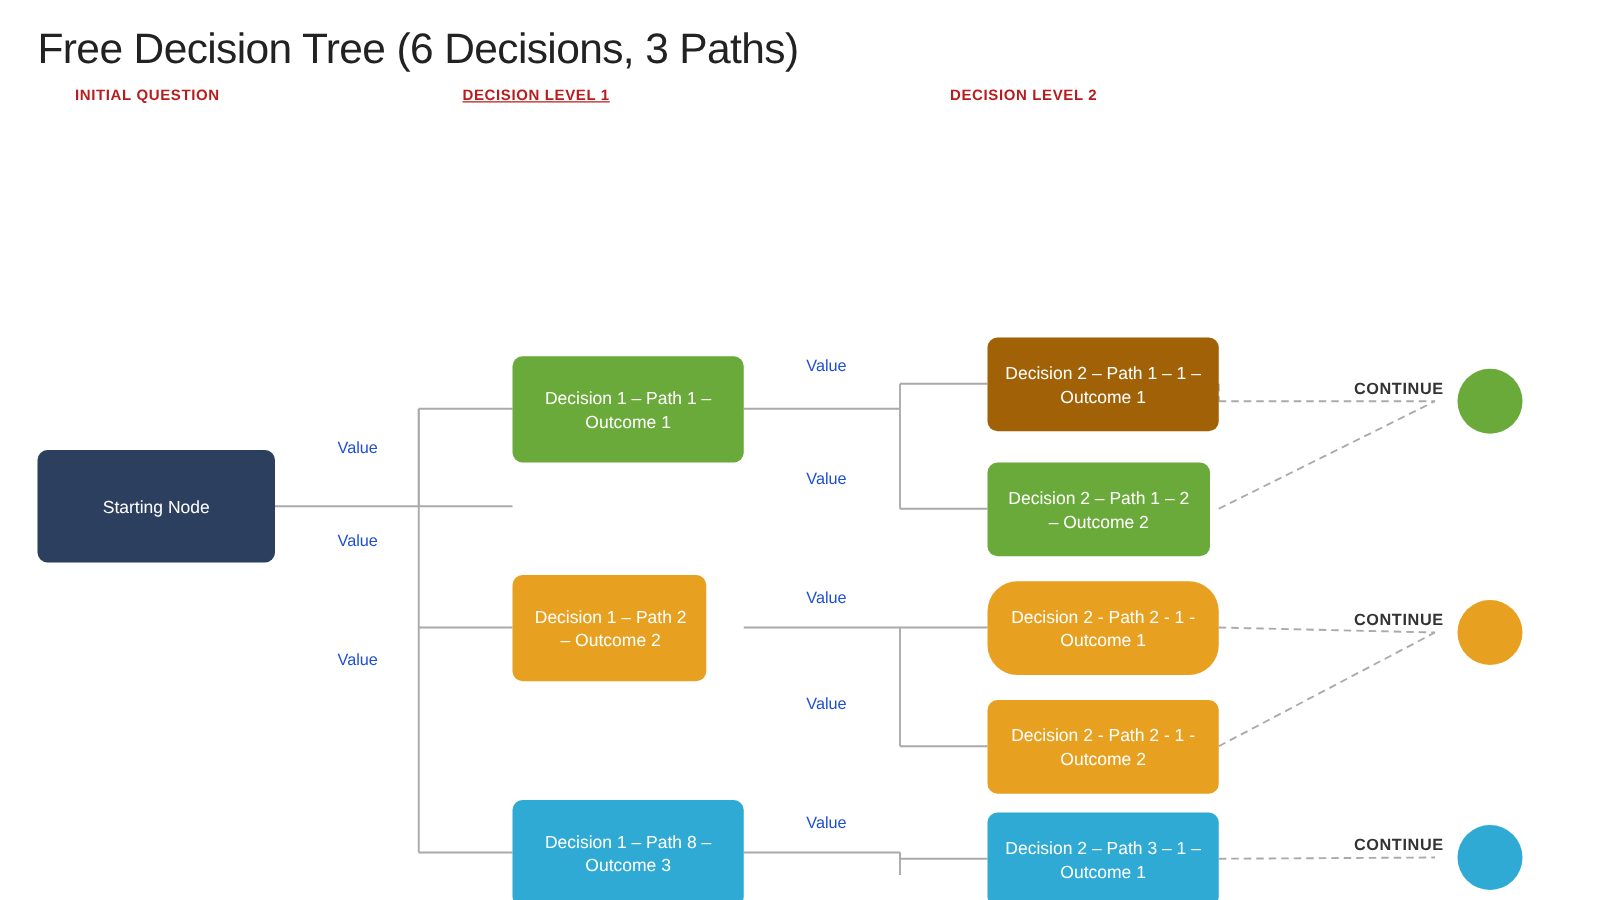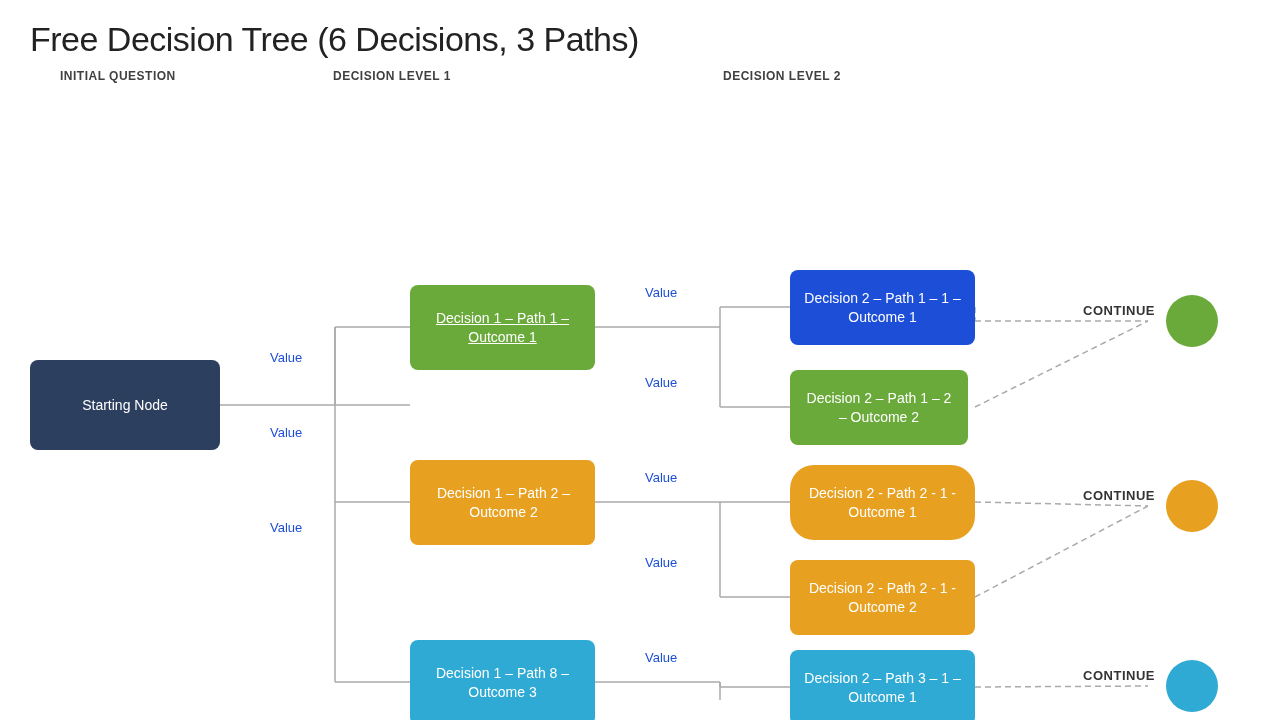--- a/index.html
+++ b/index.html
@@ -26,26 +26,26 @@
       letter-spacing: -0.5px;
     }
     .column-headers {
       display: flex;
       margin-bottom: 0;
       padding-left: 30px;
     }
     .col-header {
       font-size: 12px;
       font-weight: 800;
-      color: #404040;
+      color: #b91c1c;
       text-transform: uppercase;
       letter-spacing: 0.5px;
     }
     .col-header-1 { width: 210px; }
-    .col-header-2 { width: 270px; margin-left: 63px; }
+    .col-header-2 { width: 270px; margin-left: 100px; text-decoration: underline; }
     .col-header-3 { width: 250px; margin-left: 120px; }
 
     .diagram-area {
       position: absolute;
       top: 130px;
       left: 0;
       width: 1280px;
       height: 570px;
     }
 
@@ -79,40 +79,39 @@
       top: 230px;
       text-align: center;
     }
 
     .node-green-1 {
       background: #6aaa3a;
       width: 185px;
       height: 85px;
       left: 410px;
       top: 155px;
-      text-decoration: underline;
     }
     .node-orange-2 {
       background: #e8a020;
-      width: 185px;
+      width: 155px;
       height: 85px;
       left: 410px;
       top: 330px;
       padding-left: 14px;
     }
     .node-blue-3 {
       background: #2eaad4;
       width: 185px;
       height: 85px;
       left: 410px;
       top: 510px;
     }
 
     .node-d2-g1 {
-      background: #1d4ed8;
+      background: #a16207;
       width: 185px;
       height: 75px;
       left: 790px;
       top: 140px;
     }
     .node-d2-g2 {
       background: #6aaa3a;
       width: 178px;
       height: 75px;
       left: 790px;

